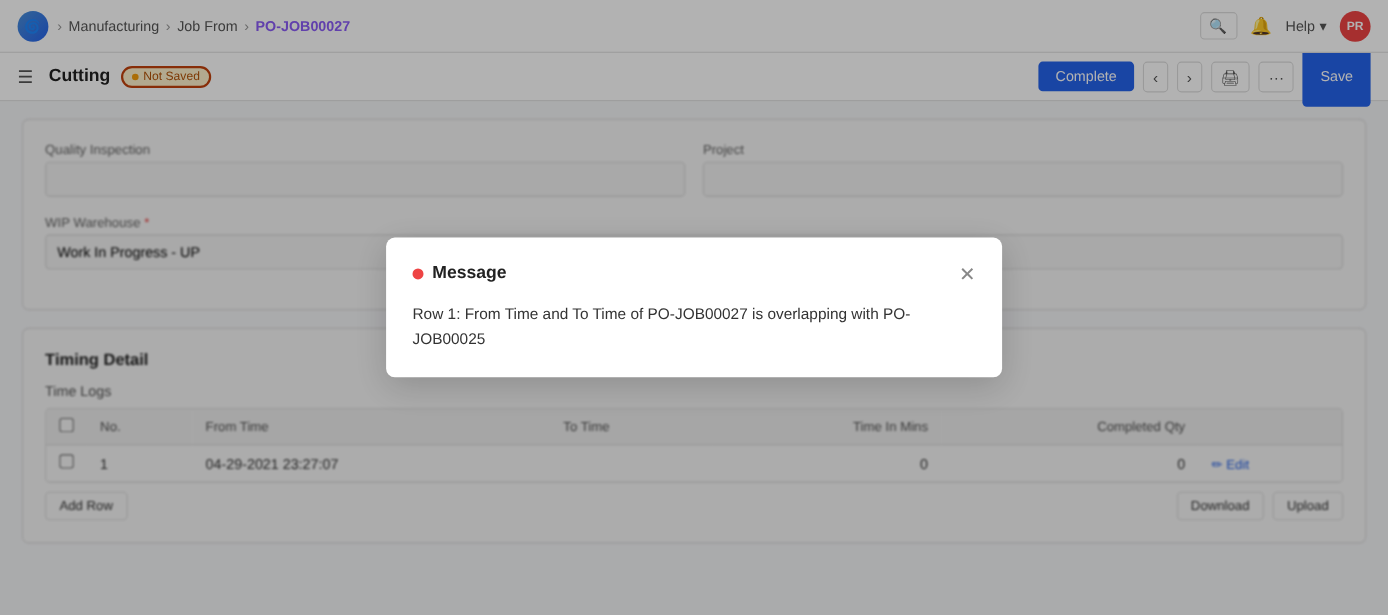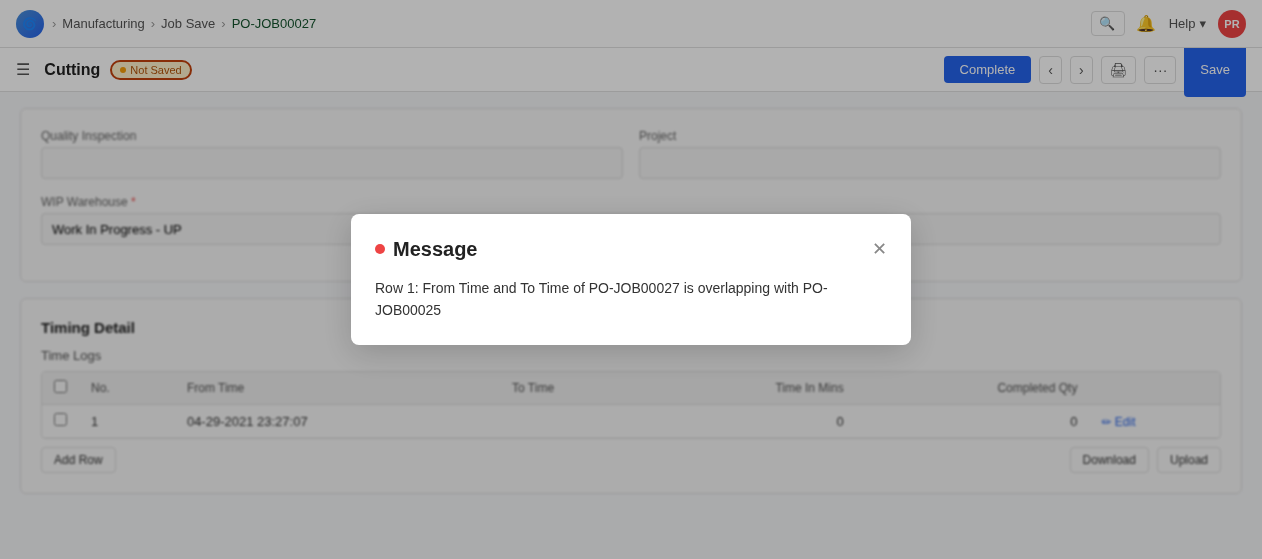--- a/index.html
+++ b/index.html
@@ -22,21 +22,21 @@
       background: linear-gradient(135deg, #4a90d9, #2563eb);
       border-radius: 50%;
       display: flex; align-items: center; justify-content: center;
       color: white; font-weight: bold; font-size: 12px;
     }
     .breadcrumb {
       display: flex; align-items: center; gap: 6px;
       font-size: 13px; color: #555;
     }
     .breadcrumb-separator { color: #999; }
-    .breadcrumb-current { color: #14532d; font-weight: 400; text-align: right; }
+    .breadcrumb-current { color: #8b5cf6; font-weight: 700; text-align: right; }
     .navbar-right {
       margin-left: auto;
       display: flex; align-items: center; gap: 12px;
     }
     .search-bar {
       display: flex; align-items: center;
       border: 1px solid #ddd; border-radius: 4px;
       padding: 4px 8px; background: #fff; gap: 6px;
       font-size: 13px; color: #888;
     }
@@ -228,21 +228,21 @@
       position: relative;
     }
 
     .modal-header {
       display: flex; align-items: center; justify-content: space-between;
       margin-bottom: 16px;
     }
 
     .modal-title {
       display: flex; align-items: center; gap: 8px;
-      font-size: 20px; font-weight: 600; color: #222;
+      font-size: 16px; font-weight: 600; color: #222;
     }
 
     .modal-dot {
       width: 10px; height: 10px; border-radius: 50%;
       background: #e44;
       flex-shrink: 0;
     }
 
     .modal-close {
       background: none; border: none; cursor: pointer;
@@ -260,21 +260,21 @@
 <body>
 
 <div class="navbar">
   <div class="navbar-logo">
     <span>🌀</span>
   </div>
   <div class="breadcrumb">
     <span class="breadcrumb-separator">›</span>
     <span>Manufacturing</span>
     <span class="breadcrumb-separator">›</span>
-    <span>Job Save</span>
+    <span>Job From</span>
     <span class="breadcrumb-separator">›</span>
     <span class="breadcrumb-current">PO-JOB00027</span>
   </div>
   <div class="navbar-right">
     <div class="search-bar">
       <span>🔍</span>
     </div>
     <span class="bell-icon">🔔</span>
     <div class="help-btn">
       <span>Help</span>

